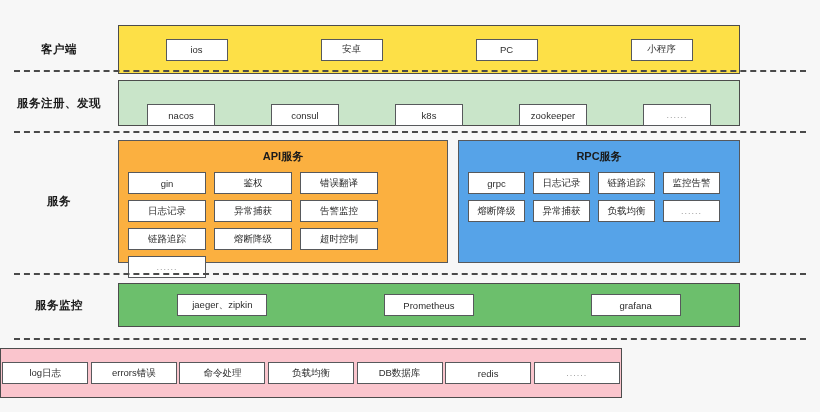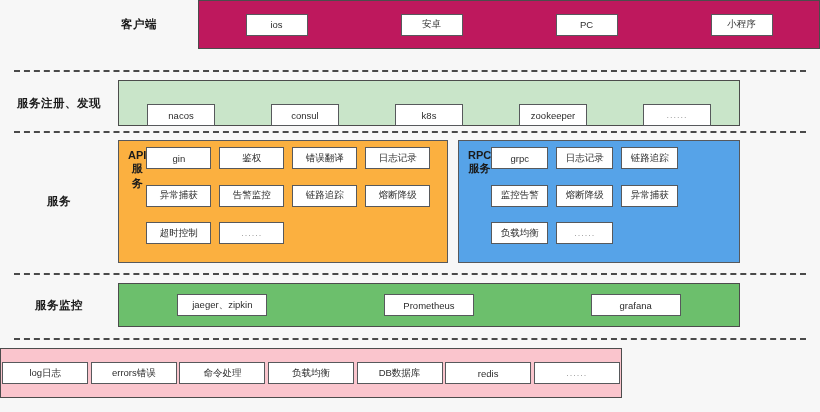--- a/index.html
+++ b/index.html
@@ -47,21 +47,21 @@
     position: relative;
     width: 622px;
     flex: 0 0 622px;
     border: 1.6px solid #4c4c4c;
     box-sizing: border-box;
     display: flex;
     align-items: center;
   }
 
   
-  .band-client { background: #be185d; }
+  .band-client { background: #fde047; }
   .band-registry { background: #c9e5c9; }
   .band-service { background: transparent; border: none; }
   .band-monitor { background: #6cbf6c; }
   .band-sdk { background: #fac5cd; }
 
   
   .chip {
     background: #ffffff;
     border: 1.6px solid #57595c;
     box-sizing: border-box;
@@ -83,57 +83,57 @@
   
   .chip-row {
     position: absolute;
     left: 0; right: 0;
     display: flex;
     justify-content: space-around;
     align-items: center;
   }
 
   
-  #row-client { top: 0; height: 49px; justify-content: flex-end; }
+  #row-client { top: 25px; height: 49px; }
   #row-client .chip { width: 62px; }
 
   
   #row-registry { top: 80px; height: 46px; }
   #row-registry .chip { width: 68px; margin-top: 24px; }
 
   
   #row-service { top: 140px; height: 123px; }
   #row-service .band {
     display: flex;
     justify-content: space-between;
     align-items: stretch;
     background: none;
   }
   .svc-group {
     box-sizing: border-box;
     border: 1.6px solid #57595c;
     padding: 6px 9px 8px 9px;
     display: flex;
-    flex-direction: row;
+    flex-direction: column;
   }
   .svc-api  { width: 330px; background: #fbb040; }
   .svc-rpc  { width: 282px; background: #56a3e8; }
   .svc-title {
     text-align: center;
     font-size: 11px;
     font-weight: bold;
     color: #1b1b1b;
     margin: 2px 0 8px 0;
   }
   .svc-grid {
     display: flex;
     flex-wrap: wrap;
     gap: 6px 8px;
   }
-  .svc-api .svc-grid .chip { width: 65px; }
+  .svc-api .svc-grid .chip { width: 78px; }
   .svc-rpc .svc-grid .chip { width: 57px; }
 
   
   #row-monitor { top: 283px; height: 44px; }
   #row-monitor .chip { width: 90px; }
 
   
   #row-sdk { top: 348px; height: 50px; }
   #row-sdk .chip { width: 86px; }
 

